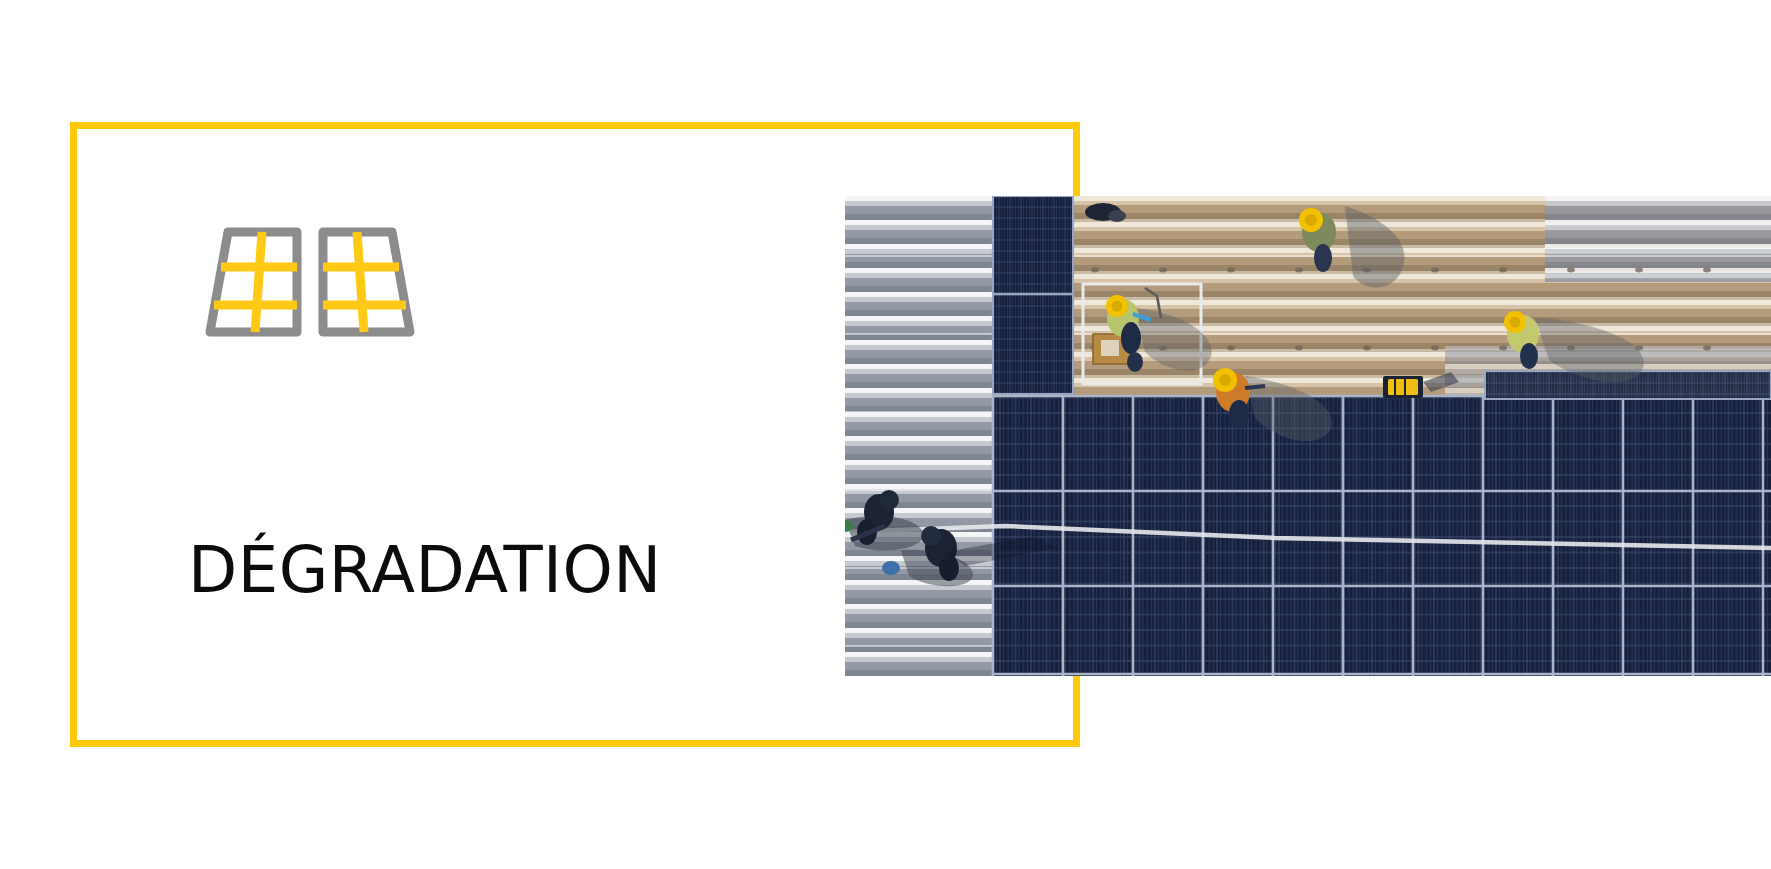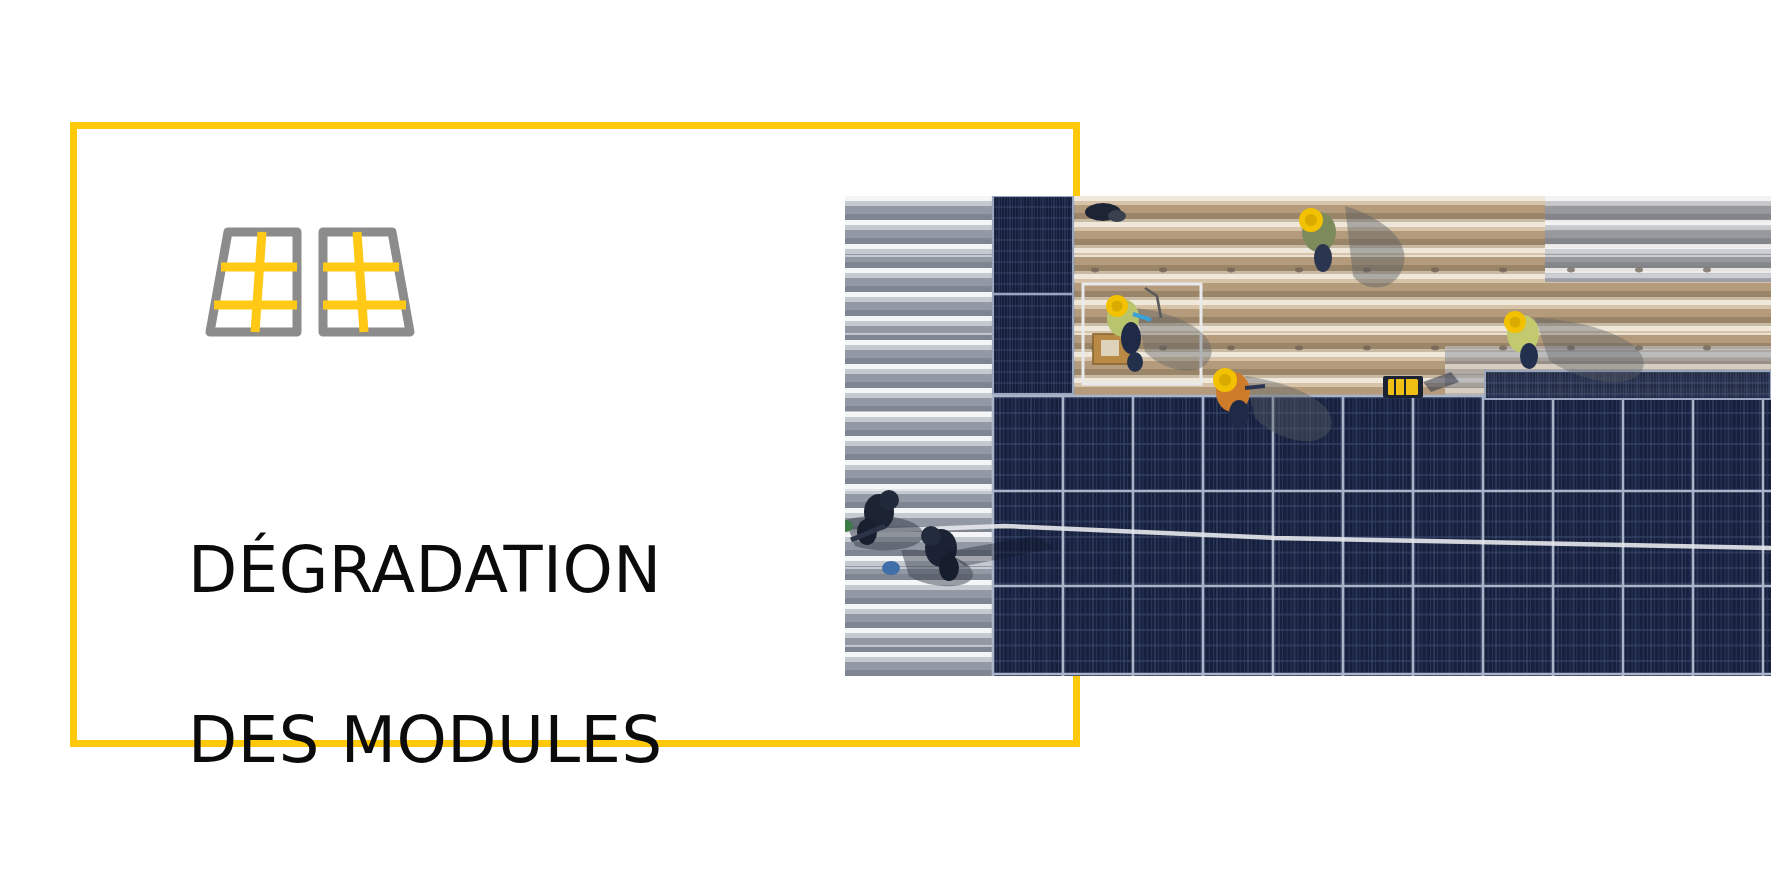--- a/index.html
+++ b/index.html
@@ -96,21 +96,20 @@
         <path d="M 118 10 L 187 10 L 205 110 L 118 110 Z" fill="none" stroke="#8C8C8C" stroke-width="9" stroke-linejoin="round" stroke-linecap="round"></path>
         <path d="M 152 10 L 159 110" stroke="#FFC916" stroke-width="9" fill="none" stroke-linecap="butt"></path>
         <path d="M 118 45 L 194 45" stroke="#FFC916" stroke-width="9" fill="none" stroke-linecap="butt"></path>
         <path d="M 118 83 L 201 83" stroke="#FFC916" stroke-width="9" fill="none" stroke-linecap="butt"></path>
       </g>
     </svg>
   </div>
 
   <div class="title">
     <span class="ln">DÉGRADATION</span>
-    <span class="ln">DES MODULES</span>
   </div>
 
   <div class="photo">
     <svg width="926" height="480" viewBox="0 0 926 480" xmlns="http://www.w3.org/2000/svg">
       <defs>
 
         <pattern id="roofRibs" width="10" height="26" patternUnits="userSpaceOnUse">
           <rect width="10" height="26" fill="#b3a89e"></rect>
           <rect width="10" height="5" y="0" fill="#f0ece6"></rect>
           <rect width="10" height="4" y="5" fill="#cfc6bc"></rect>

